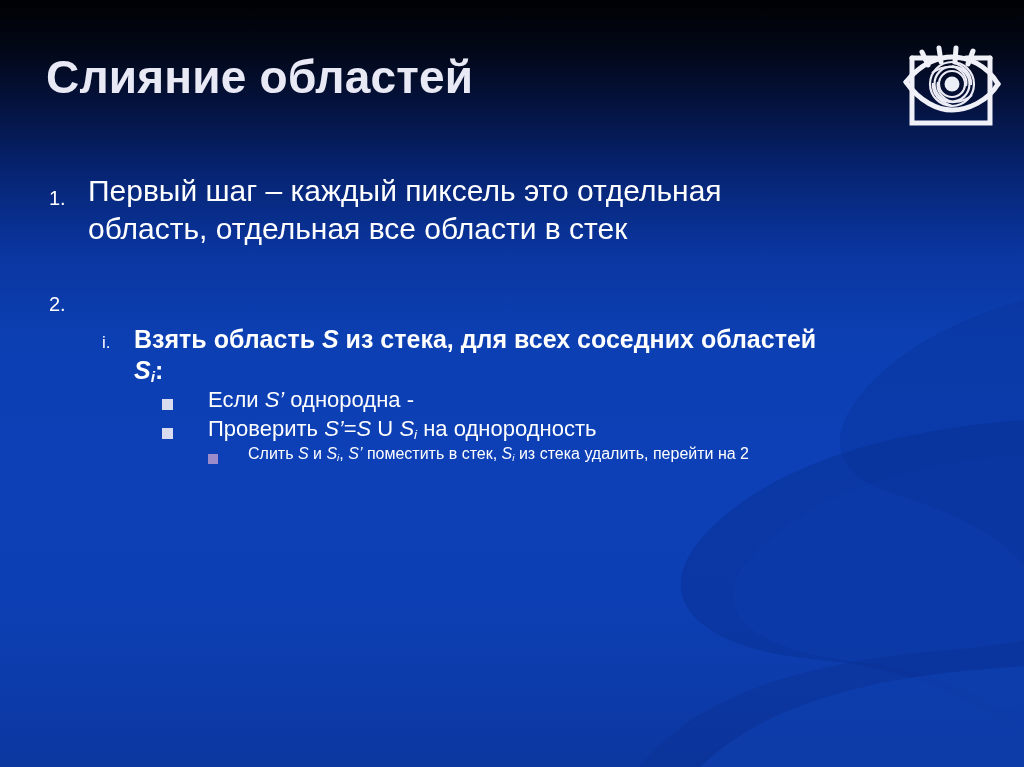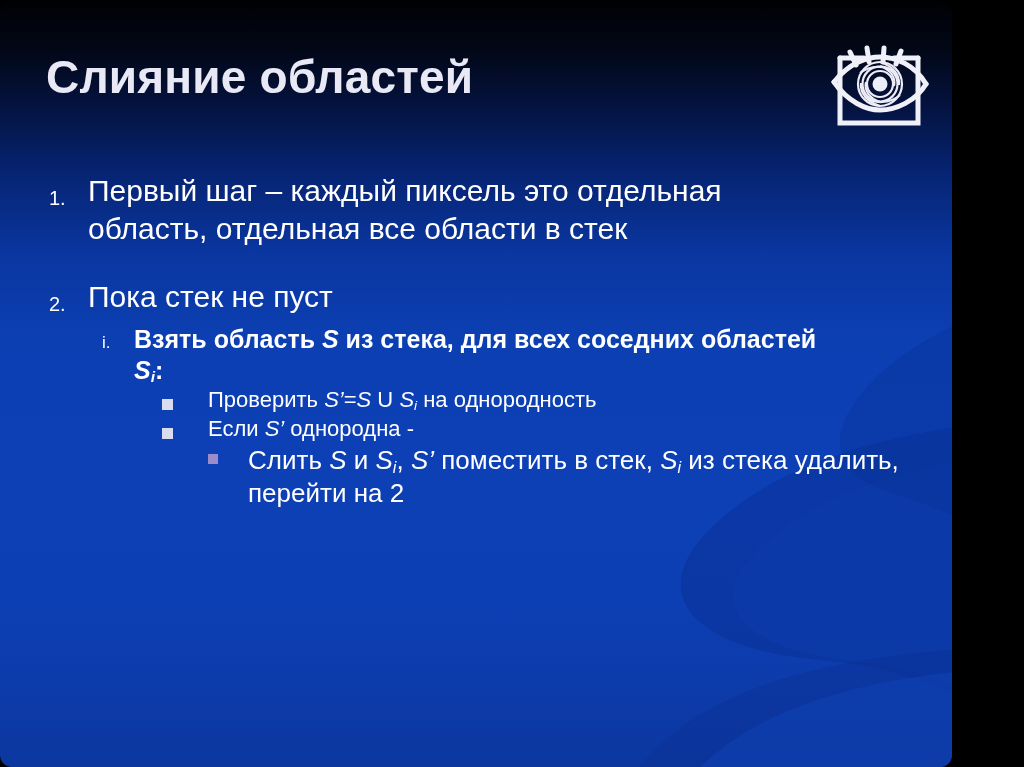--- a/index.html
+++ b/index.html
@@ -5,35 +5,34 @@
   html, body {
     margin: 0;
     padding: 0;
     background: #000;
   }
   body {
     font-family: "Liberation Sans", sans-serif;
   }
   .slide {
     position: relative;
-    width: 952px;
+    width: 1024px;
     height: 767px;
     overflow: hidden;
     background: linear-gradient(to bottom,
         #000104 0%,
         #020715 6%,
         #04113a 13%,
         #062370 22%,
         #0a36a0 33%,
         #0c3fb2 44%,
         #0d40b6 60%,
         #0d3fb4 78%,
         #0c3aa8 92%,
         #0b379f 100%);
-    border-radius: 12px;
   }
 
   
   .swirls {
     position: absolute;
     inset: 0;
     pointer-events: none;
   }
 
   
@@ -151,21 +150,21 @@
     padding-top: 10px;
     box-sizing: border-box;
   }
   .lvl4 .marker i {
     display: block;
     width: 10px;
     height: 10px;
     background: #9a8ccb;
   }
   .lvl4 .text {
-    font-size: 26px;
+    font-size: 16px;
     color: #ffffff;
     line-height: 1.26;
     max-width: 720px;
   }
 
   .gap-a { height: 30px; }
   .gap-b { height: 6px; }
 
   .var {
     font-style: italic;
@@ -240,44 +239,43 @@
 
     <div class="lvl1">
       <div class="marker">1.</div>
       <div class="text">Первый шаг – каждый пиксель это отдельная область, отдельная все области в стек</div>
     </div>
 
     <div class="gap-a"></div>
 
     <div class="lvl1">
       <div class="marker">2.</div>
-      <div class="text">Пока стек не пуст</div>
     </div>
 
     <div class="gap-b"></div>
 
     <div class="lvl2">
       <div class="marker">i.</div>
       <div class="text"><span>Взять область </span><span class="var">S</span><span> из стека, для всех соседних областей </span><span class="var">S</span><sub>i</sub><span>:</span></div>
+    </div>
+
+    <div class="lvl3">
+      <div class="marker">
+          <i></i>
+        </div>
+      <div class="text"><span>Если </span><span class="var">S’</span><span> однородна -</span></div>
     </div>
 
     <div class="lvl3">
       <div class="marker">
           <i></i>
         </div>
       <div class="text"><span>Проверить </span><span class="var">S’</span><span>=</span><span class="var">S</span><span> U </span><span class="var">S</span><sub>i</sub><span> на однородность</span></div>
     </div>
 
-    <div class="lvl3">
-      <div class="marker">
-          <i></i>
-        </div>
-      <div class="text"><span>Если </span><span class="var">S’</span><span> однородна -</span></div>
-    </div>
-
     <div class="lvl4">
       <div class="marker">
           <i></i>
         </div>
       <div class="text"><span>Слить </span><span class="var">S</span><span> и </span><span class="var">S</span><sub>i</sub><span>, </span><span class="var">S’</span><span> поместить в стек, </span><span class="var">S</span><sub>i</sub><span> из стека удалить, перейти на 2</span></div>
     </div>
 
 
 
   </div>

